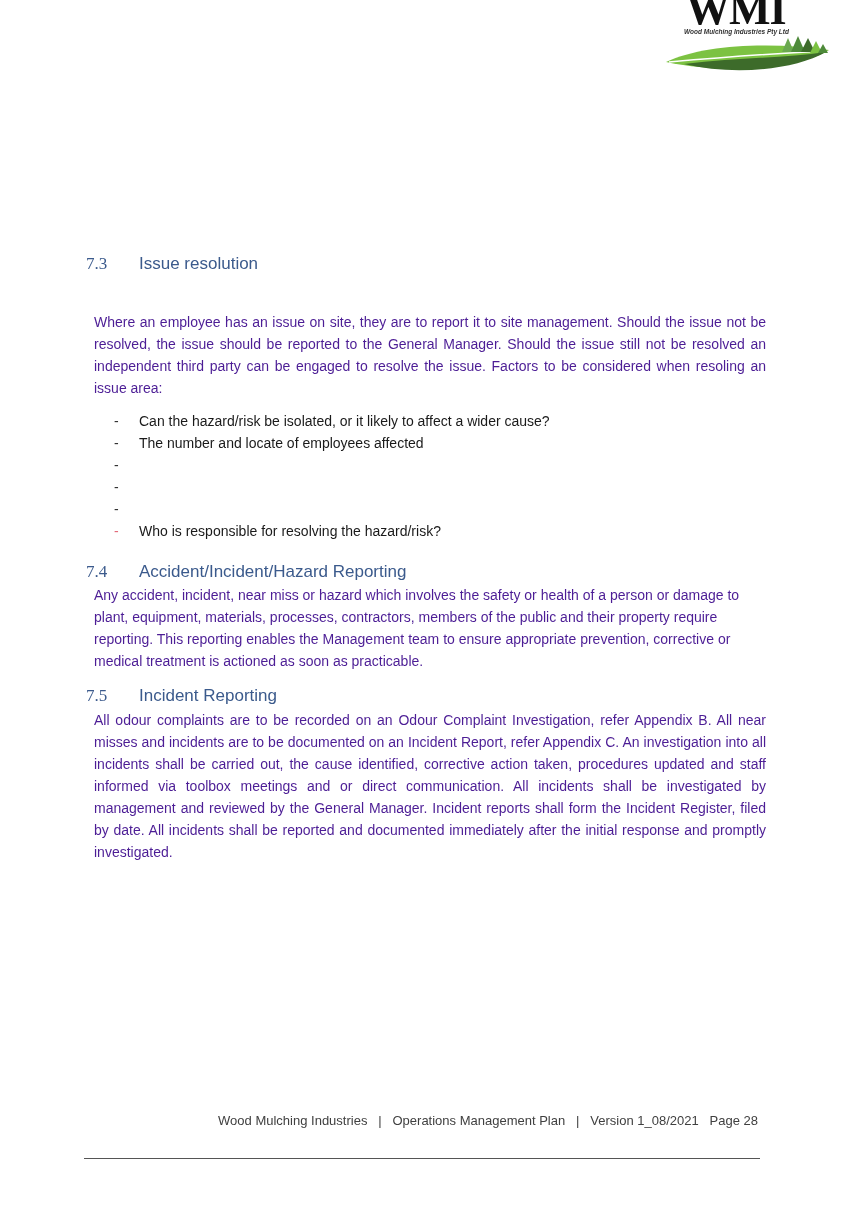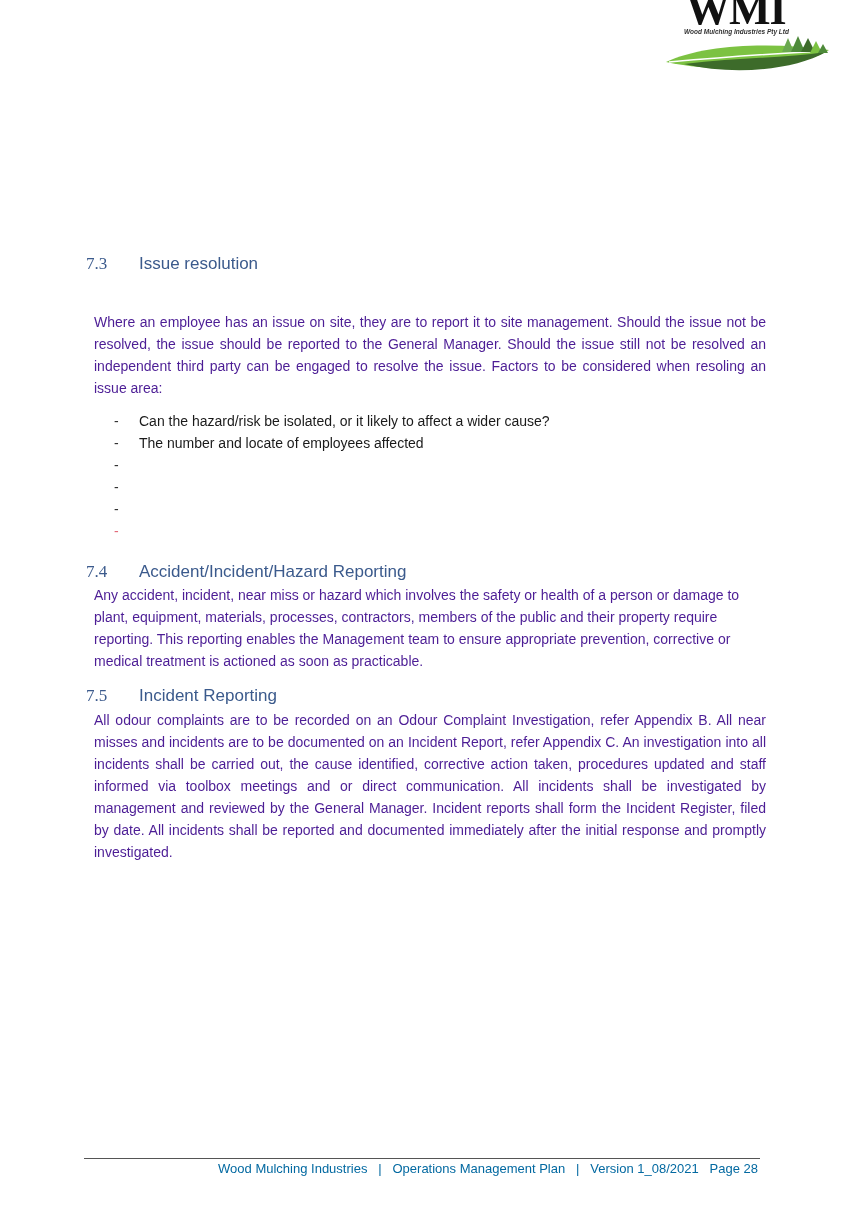--- a/index.html
+++ b/index.html
@@ -12,21 +12,21 @@
   .logo svg { position: absolute; left: 0; top: 36px; }
   .heading { position: absolute; left: 86px; font-size: 17px; color: #3b5a8c; white-space: nowrap; }
   .heading .num { display: inline-block; width: 53px; font-family: Liberation Serif, serif; }
   .para { position: absolute; left: 86px; width: 672px; font-size: 14px; line-height: 22px; color: #4c1d95; margin-left: 8px; }
   .justify { text-align: justify; }
   .list { position: absolute; left: 86px; top: 410px; margin: 0; padding: 0; list-style: none; }
   .list li { height: 22px; line-height: 22px; font-size: 14px; display: flex; }
   .list .dash { width: 53px; padding-left: 28px; box-sizing: border-box; color: #333; }
   .list .dash.red { color: #e36b7a; }
   .footer-line { position: absolute; left: 84px; top: 1158px; width: 676px; height: 1px; background: #555; }
-  .footer { position: absolute; right: 86px; top: 1161px; font-size: 13px; color: #0369a1; white-space: pre; }
+  .footer { position: absolute; right: 86px; top: 1113px; font-size: 13px; color: #404040; white-space: pre; }
 </style>
 </head>
 <body>
 
 <div class="logo">
   <div class="logo-text">WMI</div>
   <div class="logo-sub">Wood Mulching Industries Pty Ltd</div>
   <svg width="170" height="44" viewBox="0 0 170 44">
     <path d="M2 26 C40 8, 110 6, 165 14 C140 30, 70 40, 2 26 Z" fill="#7cc242"></path>
     <path d="M20 28 C70 22, 120 22, 162 16 C130 34, 70 40, 20 28 Z" fill="#3d6b2a"></path>
@@ -57,20 +57,21 @@
       <span class="dash">-</span>
     </li>
   <li>
       <span class="dash">-</span>
     </li>
   <li>
       <span class="dash">-</span>
     </li>
   <li>
       <span class="dash red">-</span>
+      <span>Who is responsible for resolving the hazard/risk?</span>
     </li>
 </ul>
 
 <div class="heading" style="top:562px;">
   <span class="num">7.4</span><span>Accident/Incident/Hazard Reporting</span>
 </div>
 <div class="para" style="top:584px;">Any accident, incident, near miss or hazard which involves the safety or health of a person or damage to plant, equipment, materials, processes, contractors, members of the public and their property require reporting. This reporting enables the Management team to ensure appropriate prevention, corrective or medical treatment is actioned as soon as practicable.</div>
 
 <div class="heading" style="top:686px;">
   <span class="num">7.5</span><span>Incident Reporting</span>

